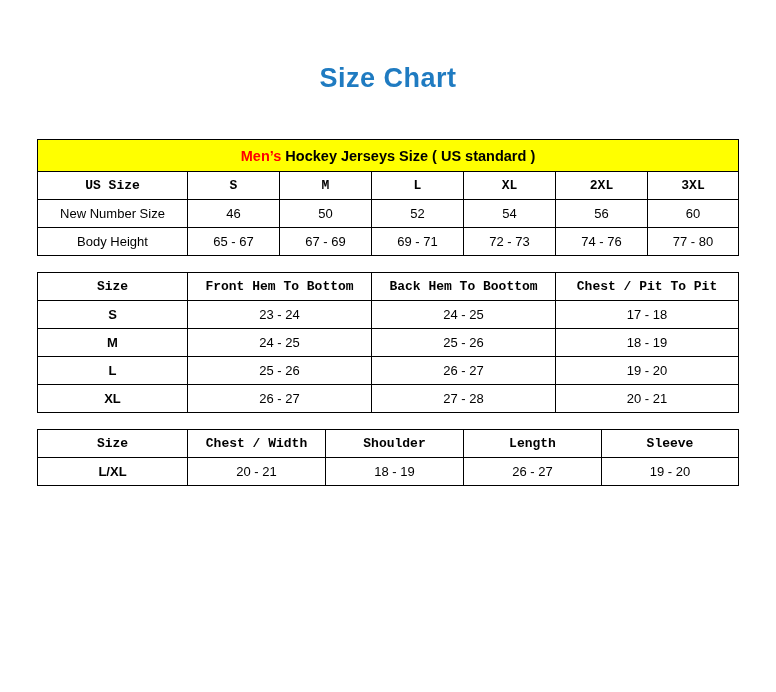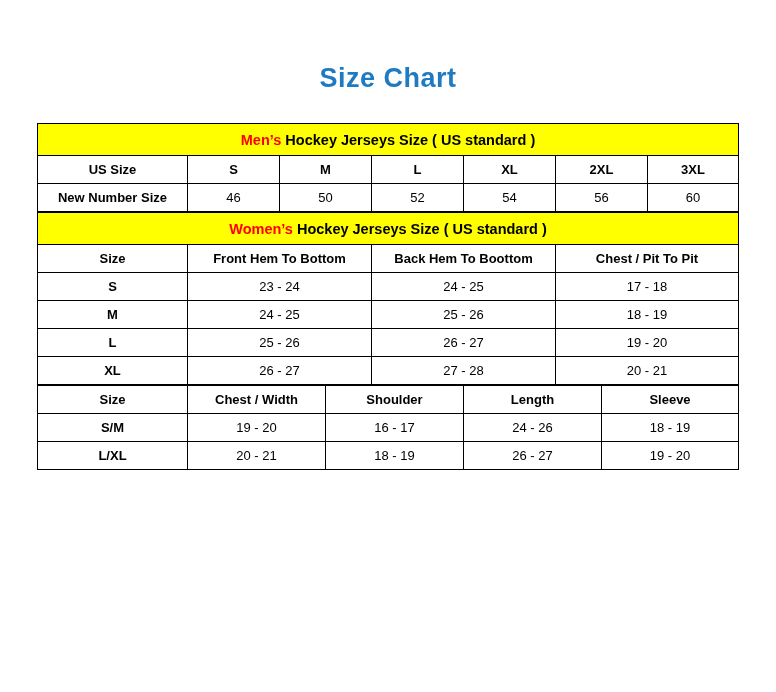--- a/index.html
+++ b/index.html
@@ -32,20 +32,21 @@
   .chart-wrap {
     position: absolute;
     left: 37px;
     top: 123px;
     width: 701px;
   }
   table {
     border-collapse: collapse;
     width: 100%;
     table-layout: fixed;
+    margin-top: 16px;
   }
   td, th {
     border: 1px solid #000000;
     text-align: center;
     vertical-align: middle;
     font-size: 13px;
     padding: 0;
     height: 27px;
     font-weight: normal;
   }
@@ -56,23 +57,24 @@
     height: 31px;
   }
   .band .accent-red {
     color: #ff0000;
   }
   .band .accent-black {
     color: #000000;
   }
   .hdr {
     font-weight: bold;
+    font-family: Liberation Mono, monospace;
   }
   .rowlabel {
-    font-weight: bold;
+    font-weight: normal;
   }
   .bold {
     font-weight: bold;
   }
 </style>
 </head>
 <body>
 
 <div class="page">
 
@@ -105,34 +107,40 @@
         </tr>
         <tr>
           <td class="rowlabel">New Number Size</td>
           <td>46</td>
           <td>50</td>
           <td>52</td>
           <td>54</td>
           <td>56</td>
           <td>60</td>
         </tr>
+        <tr>
+          <td class="rowlabel">Body Height</td>
+          <td>65 - 67</td>
+          <td>67 - 69</td>
+          <td>69 - 71</td>
+          <td>72 - 73</td>
+          <td>74 - 76</td>
+          <td>77 - 80</td>
+        </tr>
       </tbody>
     </table>
 
     <table>
       <colgroup>
         <col style="width:150px">
         <col style="width:184px">
         <col style="width:184px">
         <col style="width:183px">
       </colgroup>
       <tbody>
-        <tr>
-          <td class="band" colspan="4"><span class="accent-red">Women’s</span><span class="accent-black"> Hockey Jerseys Size ( US standard )</span></td>
-        </tr>
         <tr>
           <td class="hdr">Size</td>
           <td class="hdr">Front Hem To Bottom</td>
           <td class="hdr">Back Hem To Boottom</td>
           <td class="hdr">Chest / Pit To Pit</td>
         </tr>
         <tr>
           <td class="bold">S</td>
           <td>23 - 24</td>
           <td>24 - 25</td>
@@ -169,27 +177,20 @@
       </colgroup>
       <tbody>
         <tr>
           <td class="hdr">Size</td>
           <td class="hdr">Chest / Width</td>
           <td class="hdr">Shoulder</td>
           <td class="hdr">Length</td>
           <td class="hdr">Sleeve</td>
         </tr>
         <tr>
-          <td class="bold">S/M</td>
-          <td>19 - 20</td>
-          <td>16 - 17</td>
-          <td>24 - 26</td>
-          <td>18 - 19</td>
-        </tr>
-        <tr>
           <td class="bold">L/XL</td>
           <td>20 - 21</td>
           <td>18 - 19</td>
           <td>26 - 27</td>
           <td>19 - 20</td>
         </tr>
       </tbody>
     </table>
 
   </div>

